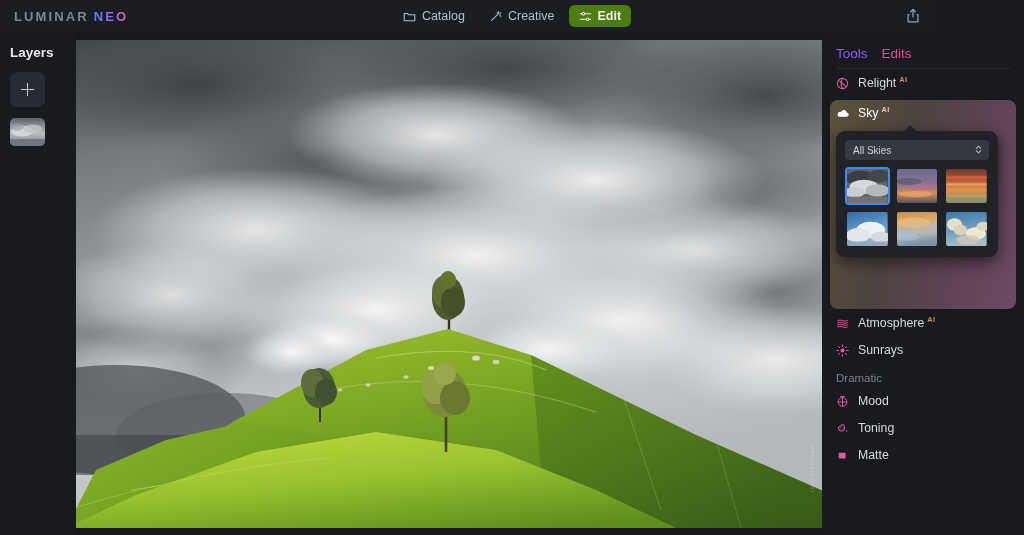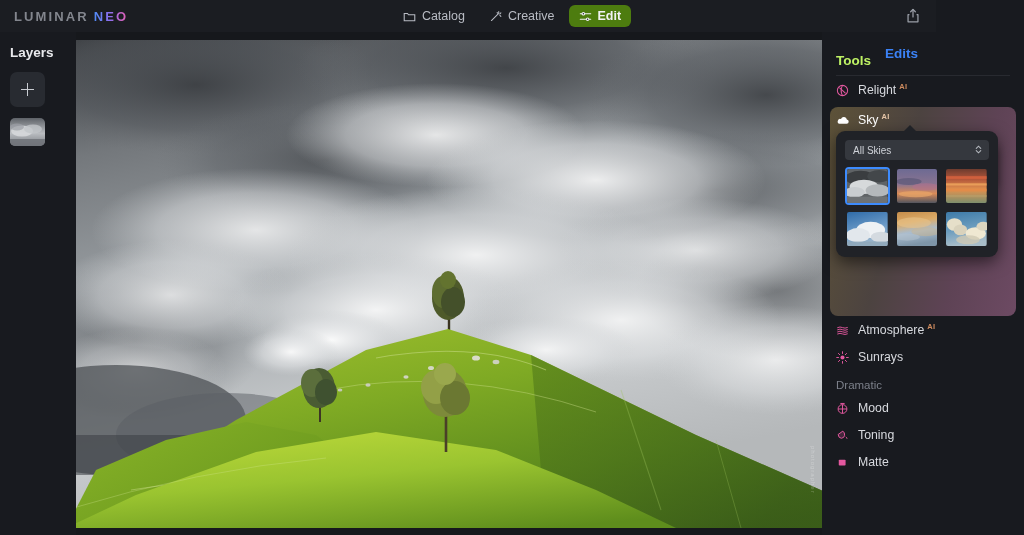--- a/index.html
+++ b/index.html
@@ -92,22 +92,22 @@
   
   #right{
     position:absolute; left:822px; top:32px; width:202px; height:503px;
     background:#181a1f;
     overflow:hidden;
   }
   #panel-tabs{
     display:flex; gap:14px; padding:14px 0 0 14px;
   }
   .panel-tab{ font-size:13.5px; cursor:pointer; }
-  .panel-tab.active{ color:#bef264; font-weight:700;margin-top:7px; }
-  .panel-tab.inactive{ color:#3b82f6; font-weight:700; }
+  .panel-tab.active{ color:#8b5cf6; font-weight:400; }
+  .panel-tab.inactive{ color:#ec4899; font-weight:400; }
 
   .tool-row{
     display:flex; align-items:center; gap:9px;
     height:27px; padding-left:14px; cursor:pointer;
   }
   .tool-label{ color:#d7d9de; font-size:12.3px; }
   .ai-sup{
     color:#cf8c5f; font-size:7.5px; font-weight:700;
     vertical-align:super; margin-left:3px; letter-spacing:.3px;
   }

